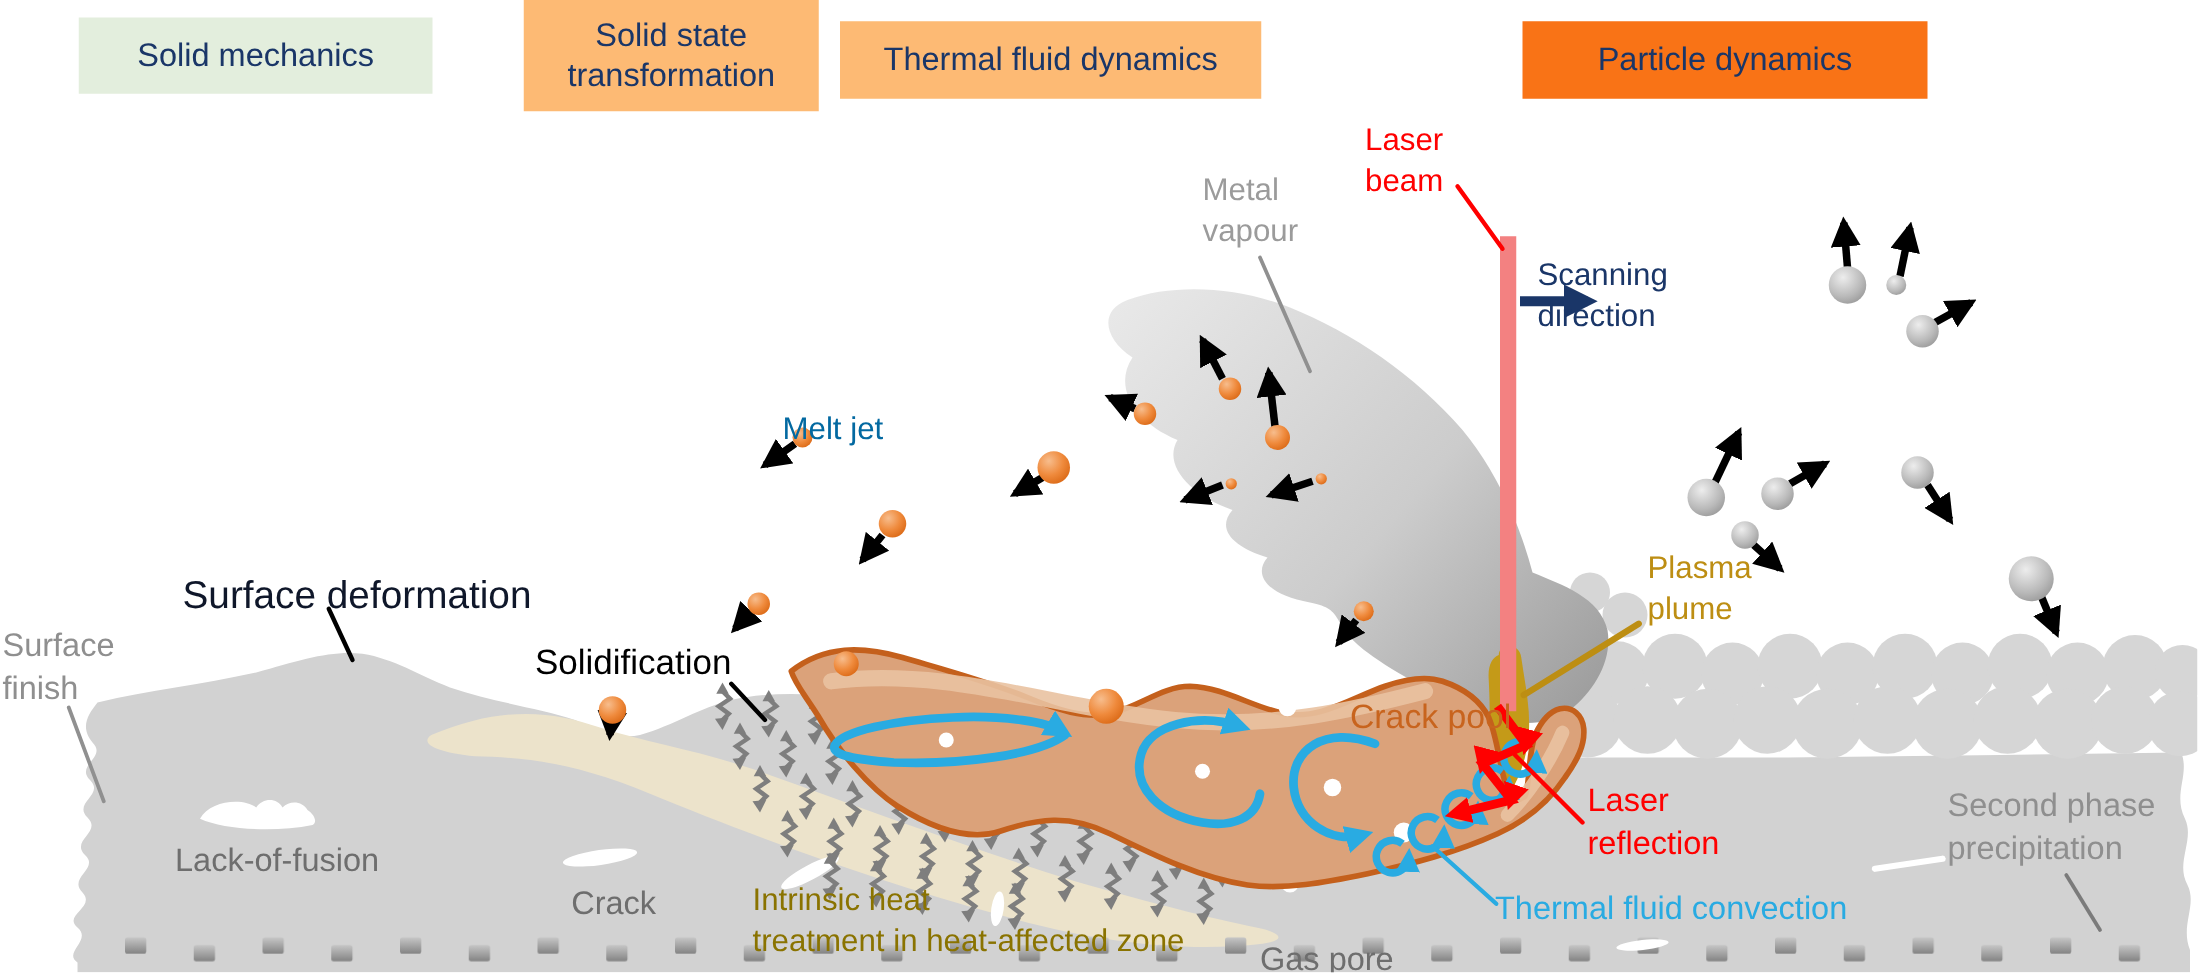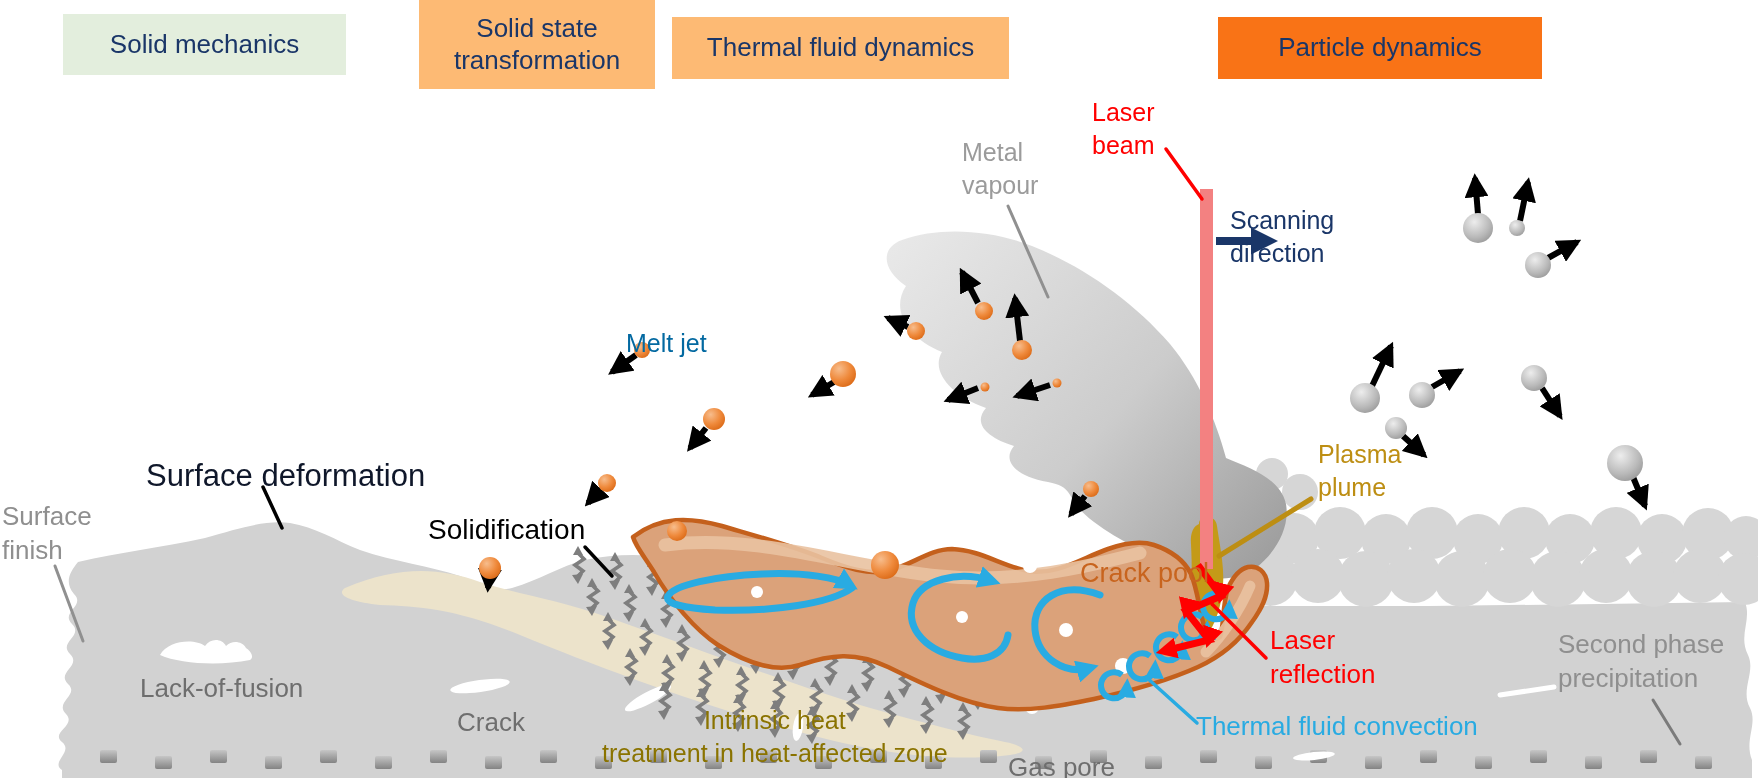--- a/index.html
+++ b/index.html
@@ -17,21 +17,21 @@
   #lbl-scanning{left:1230px;top:161px;color:#1a3668;margin-top:43px;}
   #lbl-metal-vapour{left:962px;top:136px;color:#9b9b9b;}
   #lbl-melt-jet{left:626px;top:306px;color:#0369a1;margin-top:21px;}
   #lbl-particle-entrainment{left:1406px;top:276px;color:#8f8f8f;}
   #lbl-plasma-plume{left:1318px;top:438px;color:#bd8e13;}
   #lbl-melt-pool{left:1080px;top:556px;color:#c8641e;font-size:27px;}
   #lbl-laser-reflection{left:1270px;top:624px;color:#ff0000;font-size:26px;}
   #lbl-thermal-convection{left:1196px;top:710px;color:#29abe2;font-size:26px;}
   #lbl-gas-pore{left:1008px;top:722px;color:#6e6e6e;font-size:26px;margin-top:29px;}
   #lbl-second-phase{left:1558px;top:628px;color:#8f8f8f;font-size:26px;}
-  #lbl-intrinsic{left:602px;top:704px;color:#8a7300;text-align:center;}
+  #lbl-intrinsic{left:602px;top:704px;color:#8a7300;}
   #lbl-crack{left:417px;top:706px;color:#6e6e6e;font-size:26px;margin-left:40px;}
   #lbl-lack-of-fusion{left:140px;top:672px;color:#6e6e6e;font-size:26px;}
   #lbl-surface-finish{left:2px;top:500px;color:#8f8f8f;font-size:26px;}
   #lbl-surface-deformation{left:146px;top:456px;color:#0f172a;font-size:31px;}
   #lbl-solidification{left:428px;top:512px;color:#000000;font-size:28px;}
 </style>
 </head>
 <body>
 
 <div class="scene">

